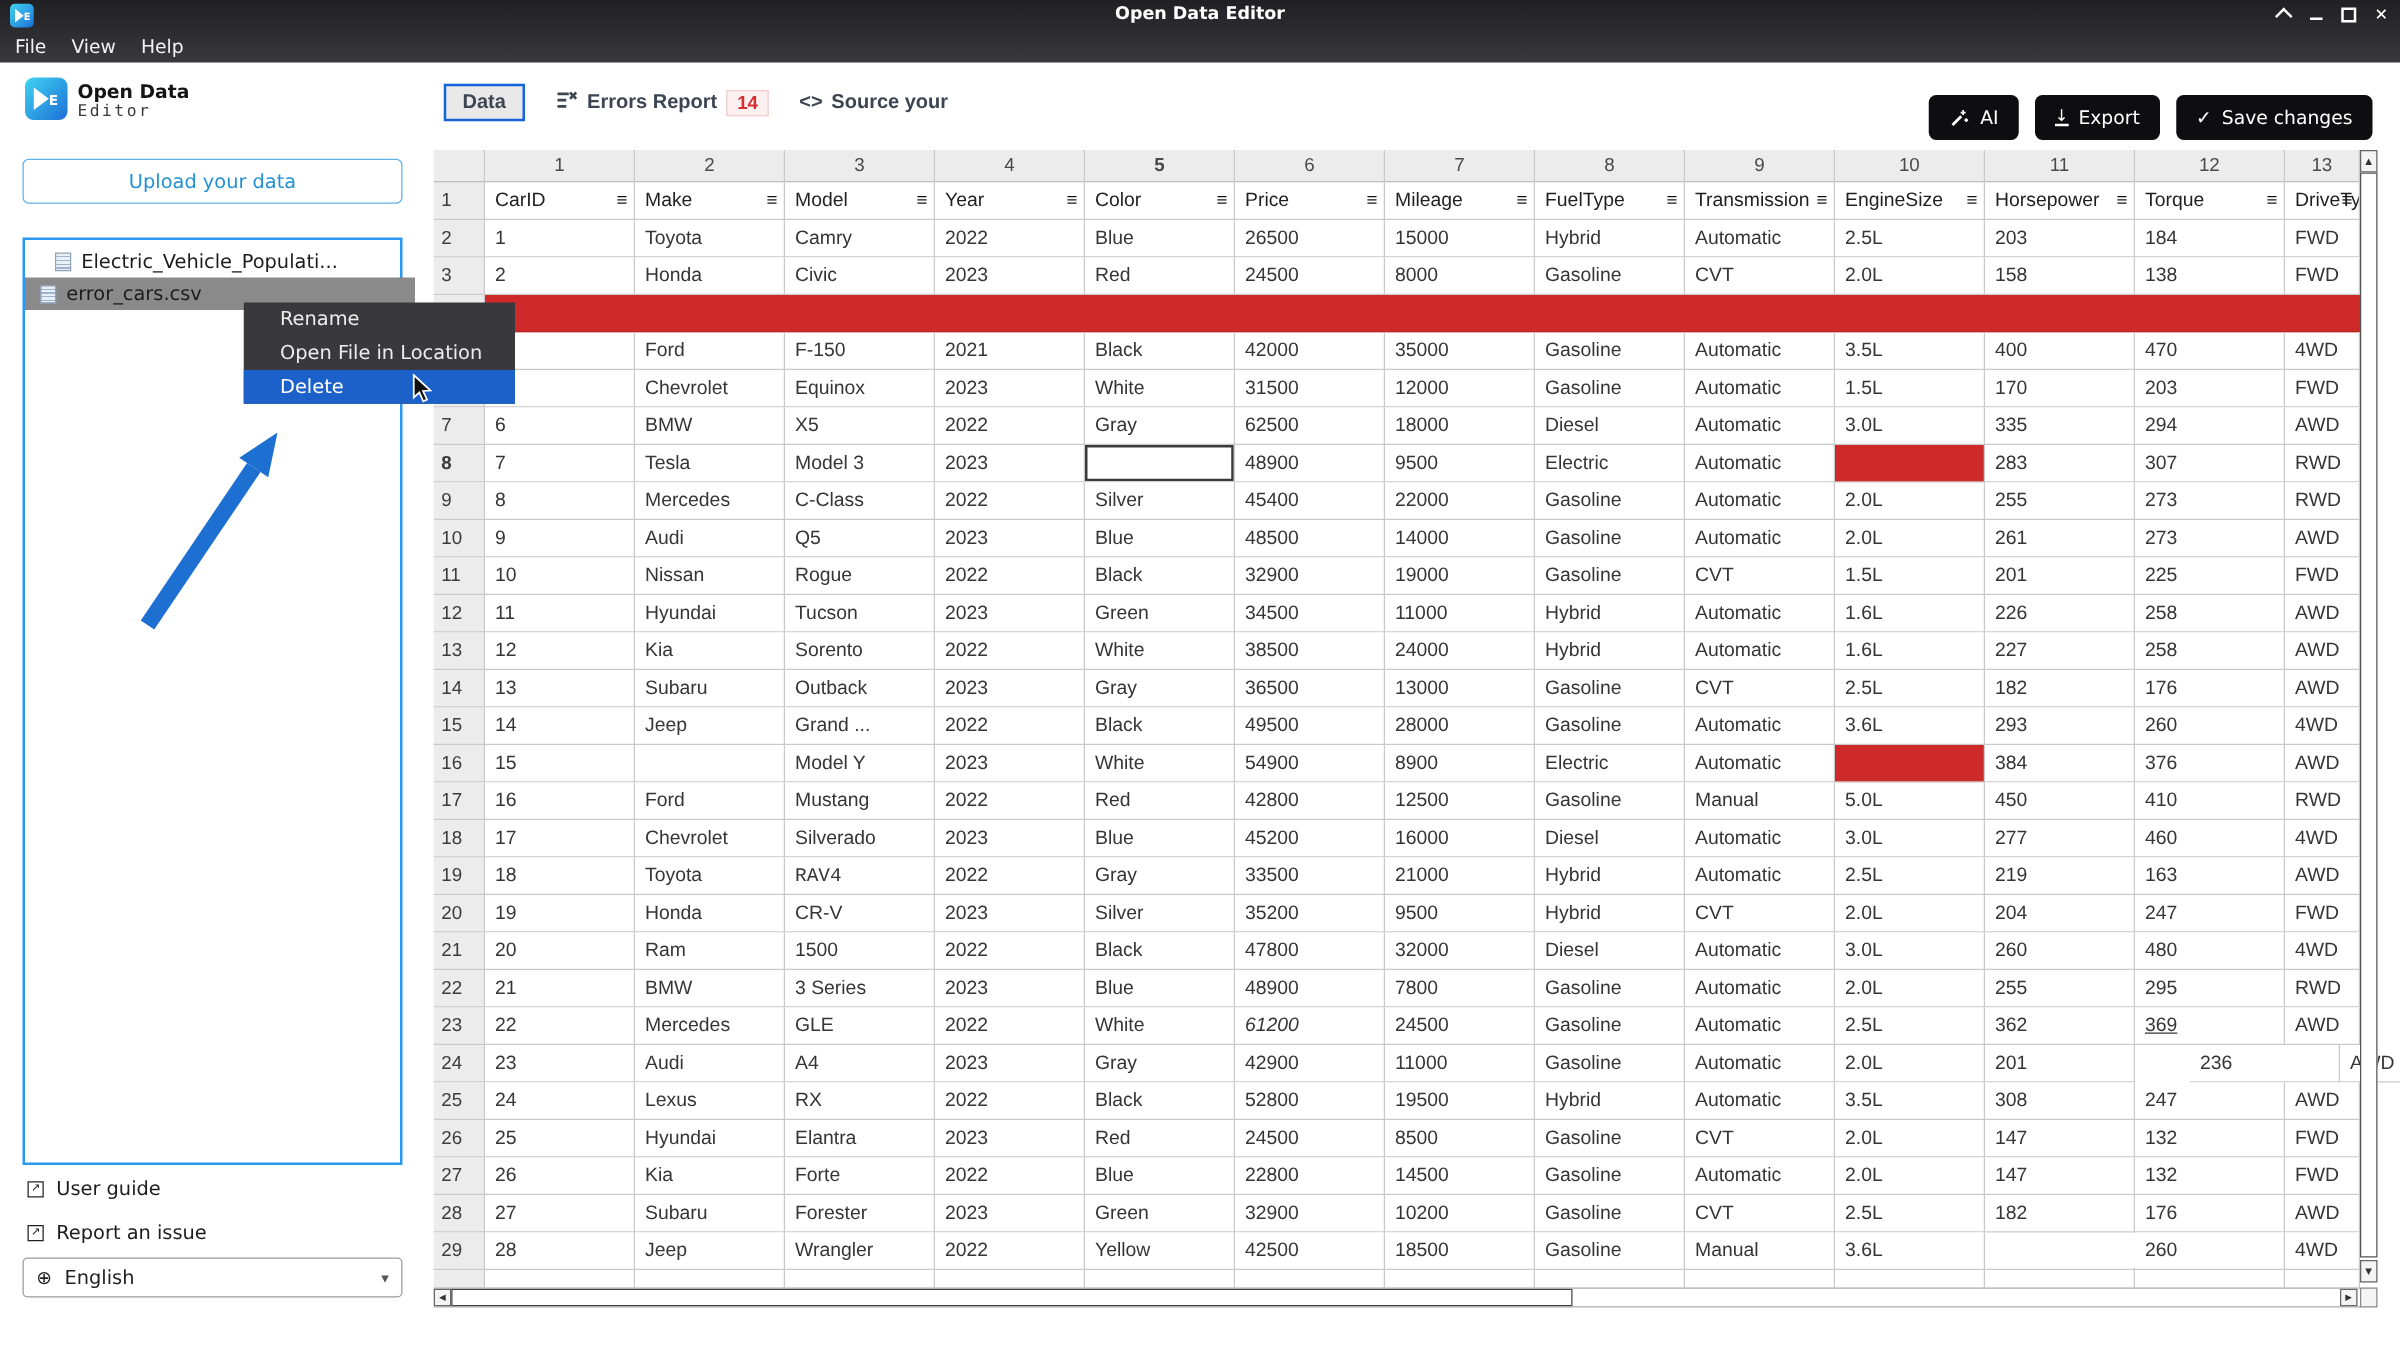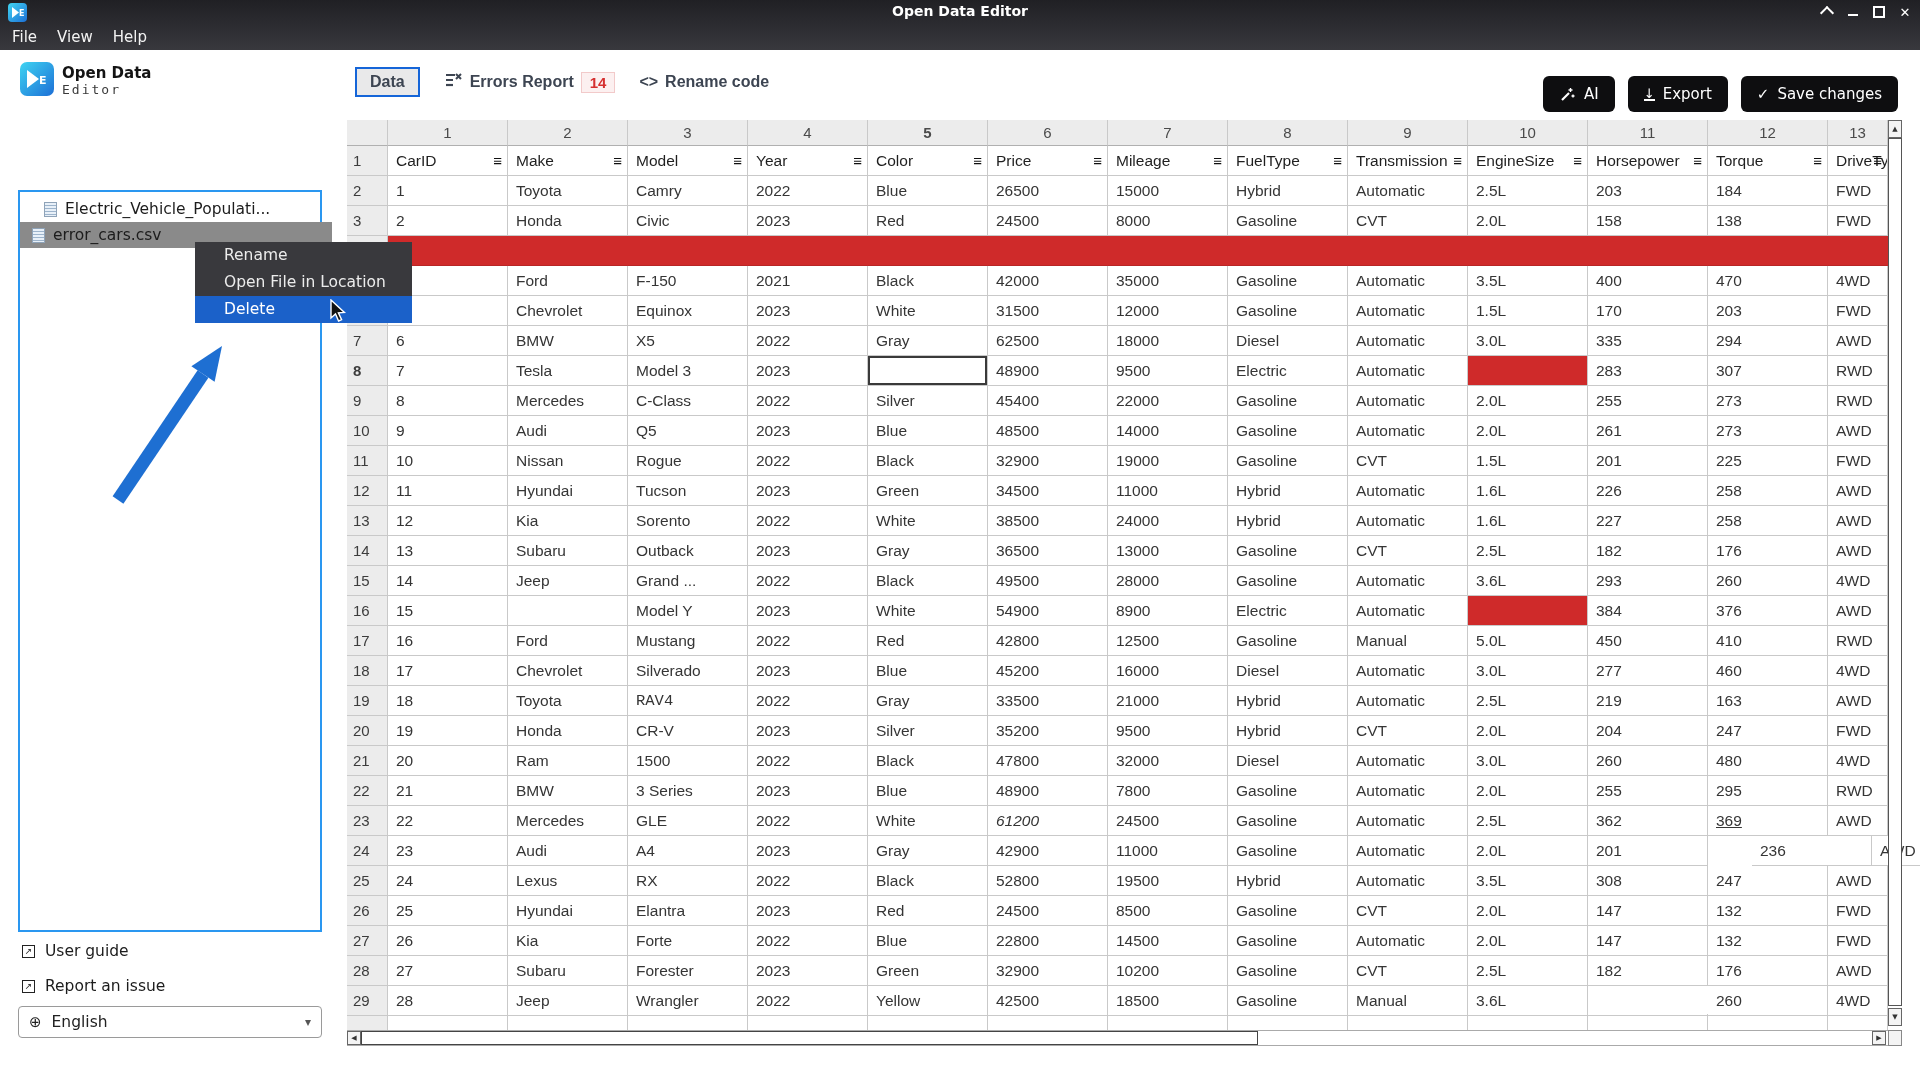--- a/index.html
+++ b/index.html
@@ -144,20 +144,21 @@
 
   <div class="logo">
     <svg width="34" height="34">
         <path d="M7 8 L19 17 L7 26 Z" fill="#fff"></path>
         <text x="19" y="22" font-size="11" font-weight="bold" fill="#fff" font-family="DejaVu Sans">E</text>
       </svg>
   </div>
   <div class="brand-l1">Open Data</div>
   <div class="brand-l2">Editor</div>
 
+  <div class="upload-btn">Upload your data</div>
 
   <div class="file-panel" id="file-panel">
       <div class="file-item fi-1">
         <div class="doc-icon"></div>
         <div style="display: inline;">Electric_Vehicle_Populati...</div>
       </div>
       <div class="file-item fi-2">
         <div class="doc-icon"></div>
         <div style="display: inline;">error_cars.csv</div>
       </div>
@@ -185,21 +186,21 @@
         <div class="tab-icon"><svg width="19" height="16">
             <path d="M2 3 H11 M2 8 H9" stroke="#3d4552" stroke-width="2.2" fill="none"></path>
             <path d="M12 2 L17 7 M17 2 L12 7" stroke="#3d4552" stroke-width="2" fill="none"></path>
             <path d="M2 13 H9" stroke="#3d4552" stroke-width="2.2" fill="none"></path>
           </svg></div>
         <div class="tab-label-box">Errors Report</div>
         <div class="badge">14</div>
       </div>
       <div class="tab">
         <div class="tab-icon">&lt;&gt;</div>
-        <div class="tab-label-box">Rename code</div>
+        <div class="tab-label-box">Source your</div>
       </div>
     </div>
   <div class="actions" id="actions">
       <button class="act-btn">
         <svg width="17" height="17">
           <path d="M3 14 L10 7" stroke="#fff" stroke-width="2.2"></path>
           <path d="M11.5 2 v4 M9.5 4 h4 M14 8.5 v3 M12.5 10 h3" stroke="#fff" stroke-width="1.4"></path>
         </svg>
         <span>AI</span>
       </button>

